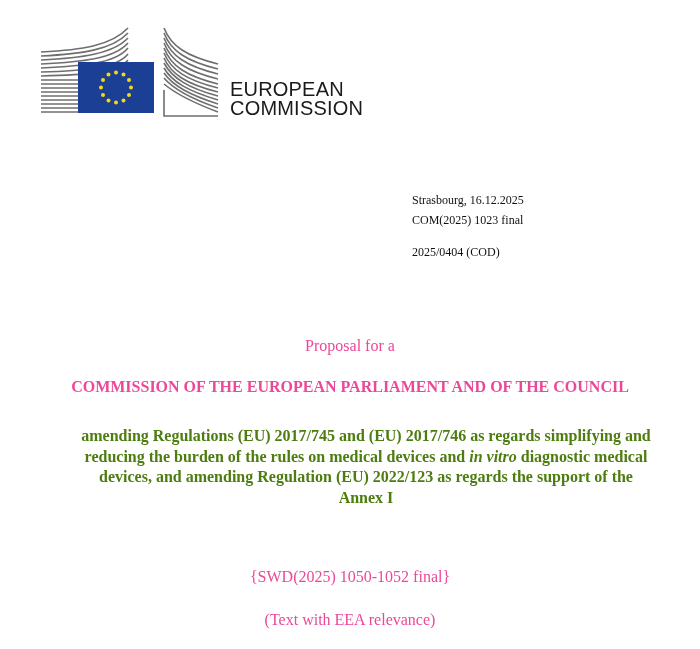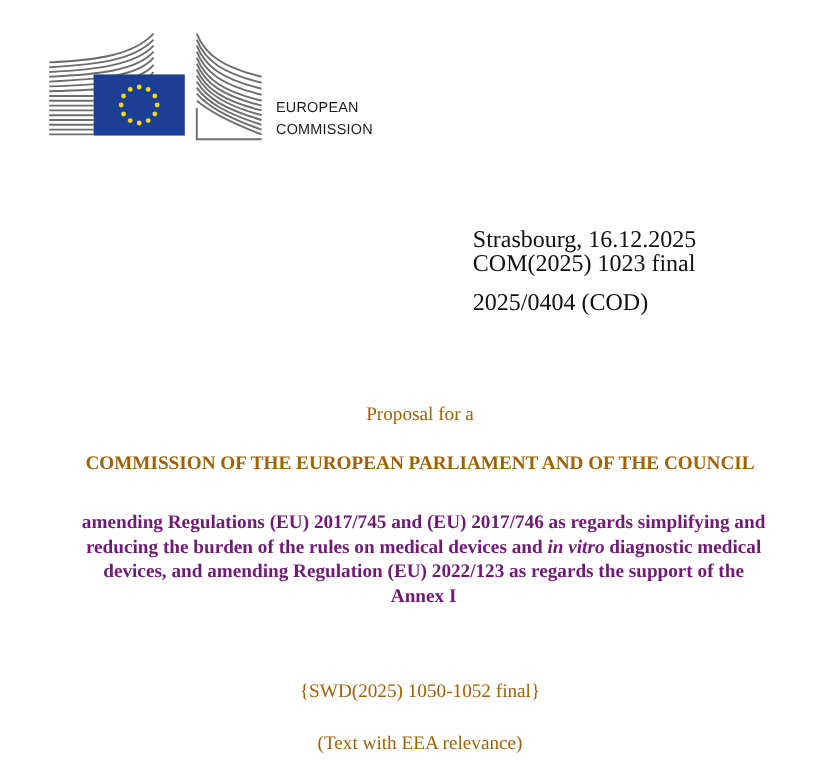--- a/index.html
+++ b/index.html
@@ -21,61 +21,61 @@
       top: 24px;
       width: 190px;
       height: 96px;
     }
     .logo svg { display: block; }
     .org-name {
       position: absolute;
       left: 230px;
       top: 80px;
       font-family: "Liberation Sans", "DejaVu Sans", sans-serif;
-      font-size: 12px;
+      font-size: 20px;
       line-height: 19px;
       color: #1a1a1a;
       letter-spacing: 0.2px;
     }
     .org-name div { white-space: nowrap; }
     .refs {
       position: absolute;
-      left: 394px;
+      left: 412px;
       top: 190px;
-      font-size: 20px;
+      font-size: 12px;
       line-height: 20px;
       color: #111;
     }
     .refs .gap { height: 12px; }
     .center-line {
       position: absolute;
       left: 0;
       width: 700px;
       text-align: center;
       font-size: 16px;
-      color: #a16207;
+      color: #ec4899;
       white-space: nowrap;
     }
     .proposal { top: 337px; }
     .reg-title {
       top: 378px;
       font-weight: bold;
       font-size: 16px;
       letter-spacing: 0px;
     }
     .subject {
       position: absolute;
-      left: 23px;
+      left: 36px;
       width: 660px;
       top: 426px;
       text-align: center;
       font-weight: bold;
       font-size: 16px;
       line-height: 20.5px;
-      color: #701a75;
+      color: #4d7c0f;
     }
     .subject .ln { display: block; white-space: nowrap; }
     .subject em { font-style: italic; }
     .swd { top: 568px; }
     .eea { top: 611px; }
   </style>
 </head>
 <body>
 
 <div class="logo">

